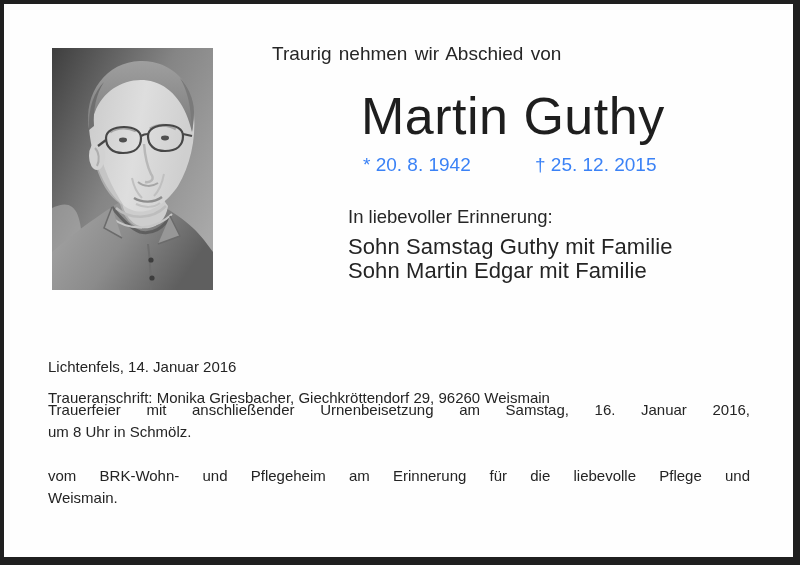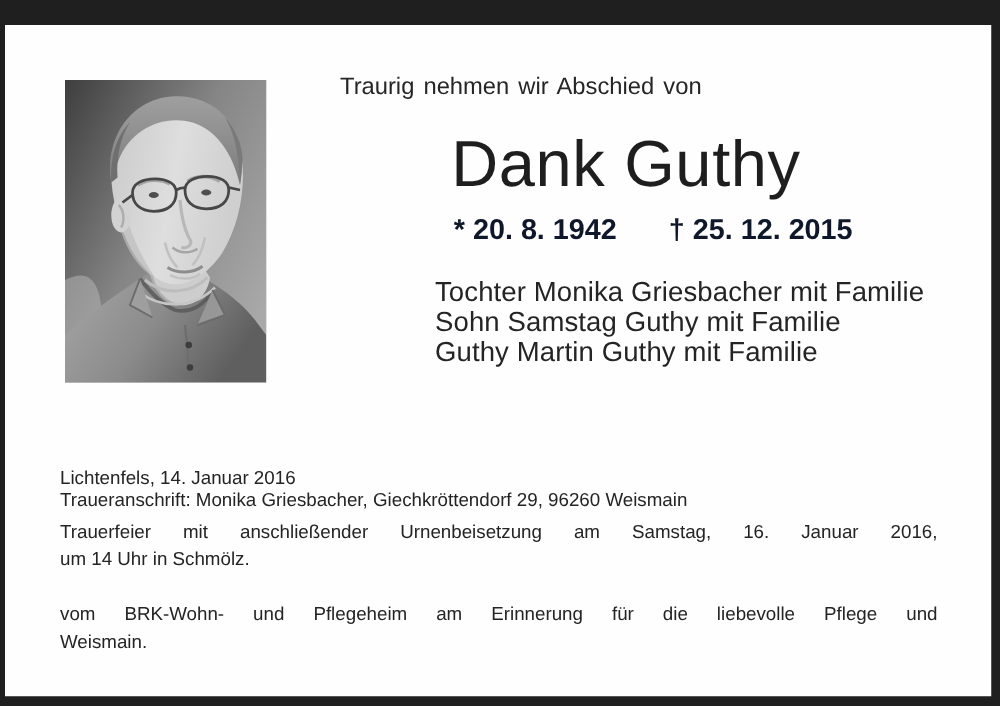--- a/index.html
+++ b/index.html
@@ -8,21 +8,20 @@
     position: relative;
     background: #1f1f1f;
     font-family: "Liberation Sans", sans-serif;
     color: #242424;
     overflow: hidden;
   }
   .card {
     position: absolute;
     top: 4px; left: 4px; right: 7px; bottom: 8px;
     background: #fefefe;
-    margin-top: 16px;
   }
   .photo {
     position: absolute;
     left: 48px; top: 44px;
     width: 161px; height: 242px;
     overflow: hidden;
     background: #8a8a8a;
   }
   .photo svg { display: block; width: 100%; height: 100%; filter: blur(0.35px); }
   .intro {
@@ -37,24 +36,23 @@
     left: 357px; top: 84px;
     font-size: 52px;
     letter-spacing: 0.5px;
     line-height: 1.1;
     color: #1e1e1e;
     white-space: nowrap;
   }
   .dates {
     position: absolute;
     left: 359px; top: 150px;
-    font-size: 23px;
-    color: #0f172a;
+    font-size: 19px;
+    color: #3b82f6;
     white-space: nowrap;
-    font-weight: bold;
   }
   .dates .birth { display: inline-block; width: 172px; }
   .remembrance {
     position: absolute;
     left: 344px; top: 202px;
   }
   .rem-label { font-size: 18.5px; margin-bottom: 7px; color: #262626; }
   .mourner {
     font-size: 22px;
     line-height: 24px;
@@ -64,21 +62,21 @@
   }
   .para {
     position: absolute;
     left: 44px;
     width: 702px;
     font-size: 15px;
     line-height: 22px;
     color: #242424;
   }
   .p-place   { top: 352px; }
-  .p-address { top: 370px; }
+  .p-address { top: 383px; }
   .p-funeral { top: 395px; }
   .p-thanks  { top: 461px; }
   .line { display: block; }
   .justify { text-align: justify; text-align-last: justify; }
 </style>
 </head>
 <body>
 
 <div class="card">
 
@@ -140,39 +138,39 @@
       <path d="M60,159 L52,180 L70,190" fill="#9e9e9e" stroke="#6b6b6b" stroke-width="1.5"></path>
       <path d="M118,168 L128,188 L106,196" fill="#979797" stroke="#6b6b6b" stroke-width="1.5"></path>
       <path d="M96,196 C98,212 99,226 99,242" fill="none" stroke="#6e6e6e" stroke-width="2"></path>
       <circle cx="99" cy="212" r="2.6" fill="#3d3d3d"></circle>
       <circle cx="100" cy="230" r="2.6" fill="#3d3d3d"></circle>
     </svg>
   </div>
 
   <div class="intro">Traurig nehmen wir Abschied von</div>
 
-  <div class="name">Dank Guthy</div>
+  <div class="name">Martin Guthy</div>
 
   <div class="dates">
     <span class="birth">* 20. 8. 1942</span><span class="death">† 25. 12. 2015</span>
   </div>
 
   <div class="remembrance">
-    <div class="mourner">Tochter Monika Griesbacher mit Familie</div>
+    <div class="rem-label">In liebevoller Erinnerung:</div>
     <div class="mourner">Sohn Samstag Guthy mit Familie</div>
-    <div class="mourner">Guthy Martin Guthy mit Familie</div>
+    <div class="mourner">Sohn Martin Edgar mit Familie</div>
   </div>
 
   <div class="para p-place">Lichtenfels, 14. Januar 2016</div>
 
   <div class="para p-address">Traueranschrift: Monika Griesbacher, Giechkröttendorf 29, 96260 Weismain</div>
 
   <div class="para p-funeral">
     <span class="line justify">Trauerfeier mit anschließender Urnenbeisetzung am Samstag, 16. Januar 2016,</span>
-    <span class="line">um 14 Uhr in Schmölz.</span>
+    <span class="line">um 8 Uhr in Schmölz.</span>
   </div>
 
   <div class="para p-thanks">
     <span class="line justify">vom BRK-Wohn- und Pflegeheim am Erinnerung für die liebevolle Pflege und</span>
     <span class="line">Weismain.</span>
   </div>
 
 </div>
 
 </body></html>

